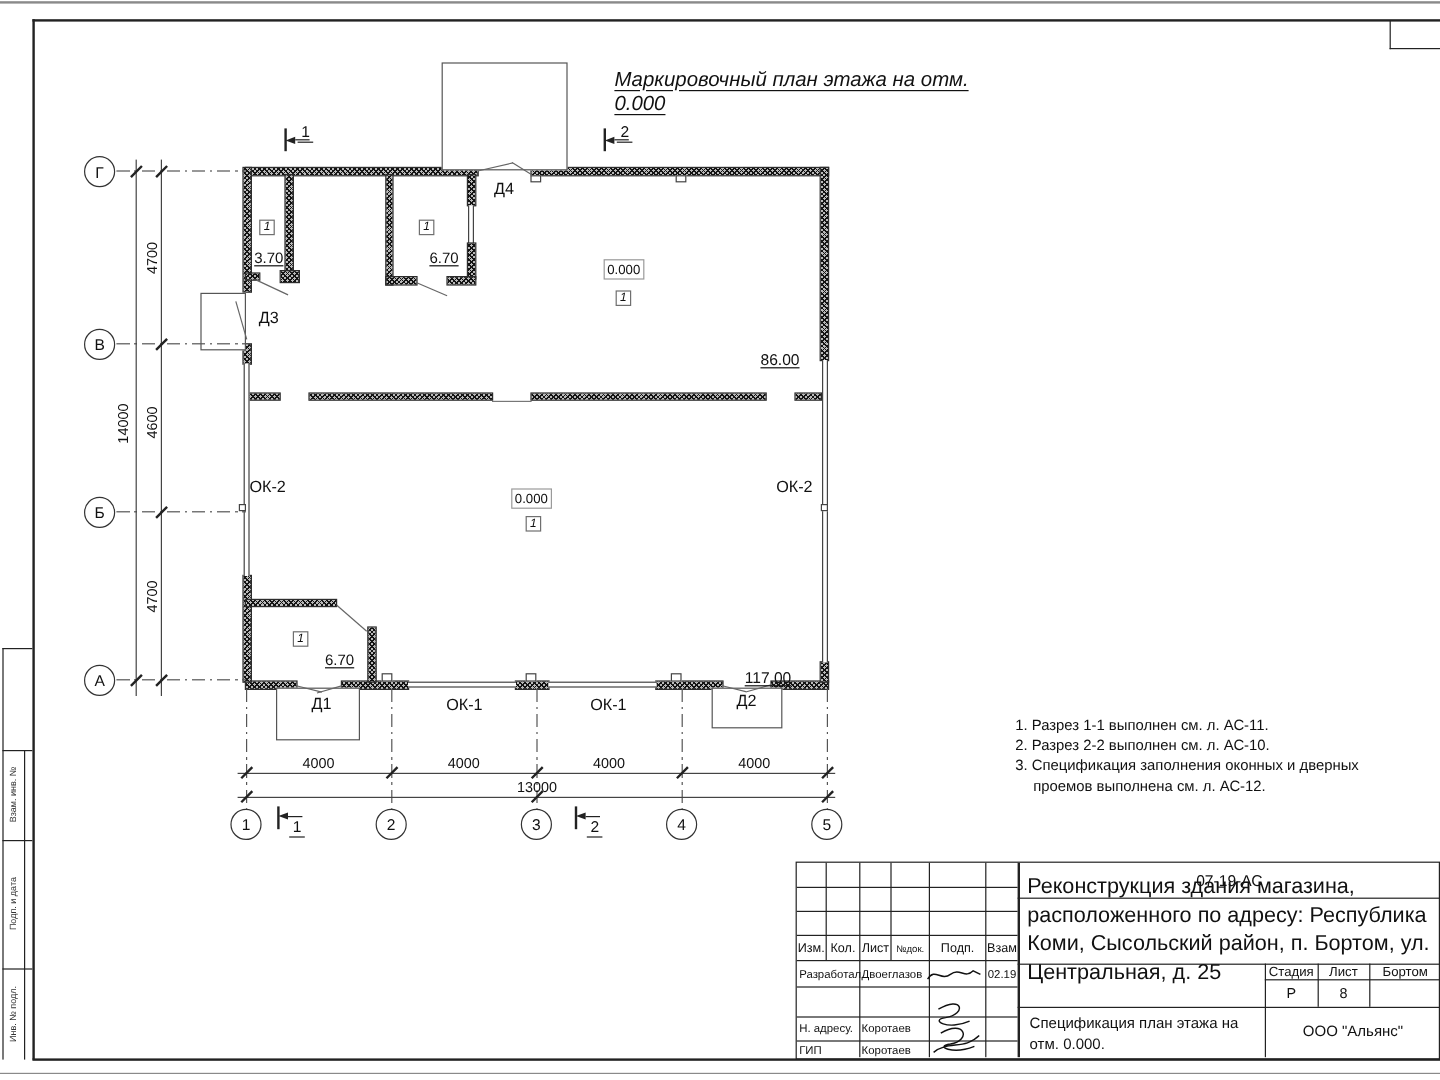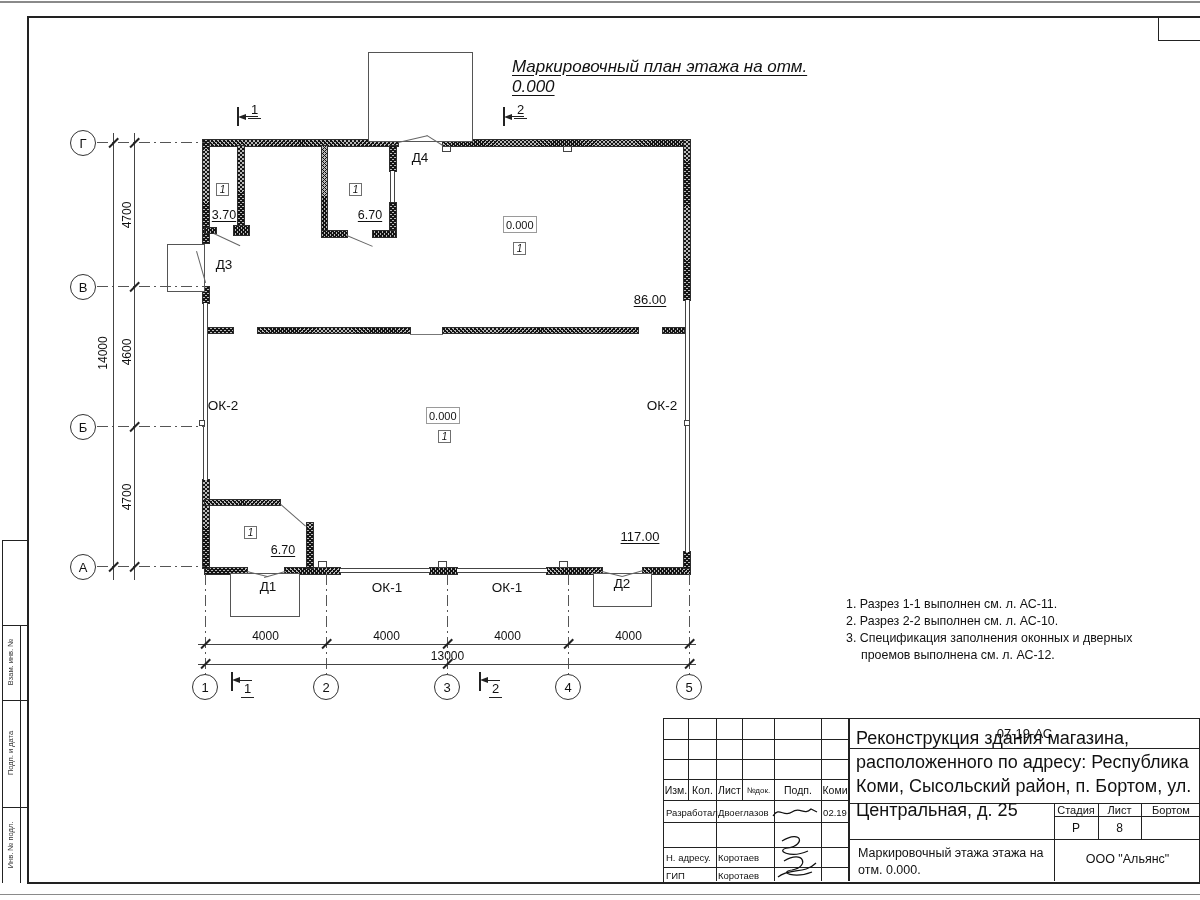--- a/index.html
+++ b/index.html
@@ -203,21 +203,21 @@
 
 <div class="fbox" style="left:349px;top:183px">1</div>
 <div class="area" style="left:352px;top:208px;width:36px">6.70</div>
 
 <div class="ebox" style="left:503px;top:216px;height:15px">0.000</div>
 <div class="fbox" style="left:513px;top:242px">1</div>
 <div class="area" style="left:626px;top:292px;width:48px;font-size:13px">86.00</div>
 
 <div class="ebox" style="left:426px;top:407px;height:15px">0.000</div>
 <div class="fbox" style="left:438px;top:430px">1</div>
-<div class="area" style="left:615px;top:529px;width:50px;font-size:13px">117.00</div>
+<div class="area" style="left:615px;top:557px;width:50px;font-size:13px">117.00</div>
 
 <div class="fbox" style="left:244px;top:526px">1</div>
 <div class="area" style="left:265px;top:543px;width:36px">6.70</div>
 
 <div class="lbl" style="left:255px;top:579px;width:26px">Д1</div>
 <div class="lbl" style="left:609px;top:576px;width:26px">Д2</div>
 <div class="lbl" style="left:211px;top:257px;width:26px">Д3</div>
 <div class="lbl" style="left:407px;top:150px;width:26px">Д4</div>
 <div class="lbl" style="left:366px;top:580px;width:42px">ОК-1</div>
 <div class="lbl" style="left:486px;top:580px;width:42px">ОК-1</div>
@@ -252,21 +252,21 @@
   <div class="tbl-l" style="left:390px;top:84px;width:1px;height:78px"></div>
   <div class="tbl-l" style="left:434px;top:84px;width:1px;height:36px"></div>
   <div class="tbl-l" style="left:477px;top:84px;width:1px;height:36px"></div>
   <div class="tbl-l" style="left:390px;top:97px;width:147px;height:1px"></div>
 
   <div class="tbt" style="left:0;top:64px;width:24px;height:14px;font-size:10.5px">Изм.</div>
   <div class="tbt" style="left:25px;top:64px;width:27px;height:14px;font-size:10.5px">Кол.</div>
   <div class="tbt" style="left:53px;top:64px;width:25px;height:14px;font-size:10.5px">Лист</div>
   <div class="tbt" style="left:79px;top:64px;width:31px;height:14px;font-size:8px">№док.</div>
   <div class="tbt" style="left:111px;top:64px;width:46px;height:14px;font-size:10.5px">Подп.</div>
-  <div class="tbt" style="left:158px;top:64px;width:26px;height:14px;font-size:10.5px">Коми</div>
+  <div class="tbt" style="left:158px;top:64px;width:26px;height:14px;font-size:10.5px">Взам</div>
 
   <div class="tbt" style="left:2px;top:86px;width:50px;height:14px;font-size:9.5px;justify-content:flex-start">Разработал</div>
   <div class="tbt" style="left:54px;top:86px;width:54px;height:14px;font-size:9.5px;justify-content:flex-start">Двоеглазов</div>
   <div class="tbt" style="left:158px;top:87px;width:26px;height:12px;font-size:9.5px">02.19</div>
   <div class="tbt" style="left:2px;top:131px;width:50px;height:14px;font-size:9.5px;justify-content:flex-start">Н. адресу.</div>
   <div class="tbt" style="left:54px;top:131px;width:54px;height:14px;font-size:9.5px;justify-content:flex-start">Коротаев</div>
   <div class="tbt" style="left:2px;top:149px;width:50px;height:14px;font-size:9.5px;justify-content:flex-start">ГИП</div>
   <div class="tbt" style="left:54px;top:149px;width:54px;height:14px;font-size:9.5px;justify-content:flex-start">Коротаев</div>
 
   <svg class="abs" style="left:107px;top:85px" width="48" height="17" viewBox="0 0 48 17">
@@ -277,15 +277,15 @@
   </svg>
 
   <div class="tbt" style="left:184px;top:5px;width:353px;height:18px;font-size:13px">07-19-АС</div>
   <div class="tbt tbw" style="left:192px;top:31px;width:337px;height:50px;font-size:18px;line-height:1.33">Реконструкция здания магазина, расположенного по адресу: Республика Коми, Сысольский район, п. Бортом, ул. Центральная, д. 25</div>
   <div class="tbt" style="left:390px;top:85px;width:44px;height:12px;font-size:11px">Стадия</div>
   <div class="tbt" style="left:434px;top:85px;width:43px;height:12px;font-size:11px">Лист</div>
   <div class="tbt" style="left:477px;top:85px;width:60px;height:12px;font-size:11px">Бортом</div>
   <div class="tbt" style="left:390px;top:100px;width:44px;height:17px;font-size:12px">Р</div>
   <div class="tbt" style="left:434px;top:100px;width:43px;height:17px;font-size:12px">8</div>
   <div class="tbt" style="left:477px;top:100px;width:60px;height:17px;font-size:12px"></div>
-  <div class="tbt tbw" style="left:194px;top:126px;width:186px;height:34px;font-size:12.5px;line-height:1.35">Маркировочный этажа этажа на отм. 0.000.</div>
+  <div class="tbt tbw" style="left:194px;top:126px;width:186px;height:34px;font-size:12.5px;line-height:1.35">Спецификация план этажа на отм. 0.000.</div>
   <div class="tbt" style="left:390px;top:130px;width:147px;height:20px;font-size:12.5px">ООО "Альянс"</div>
 </div>
 
 </body></html>

